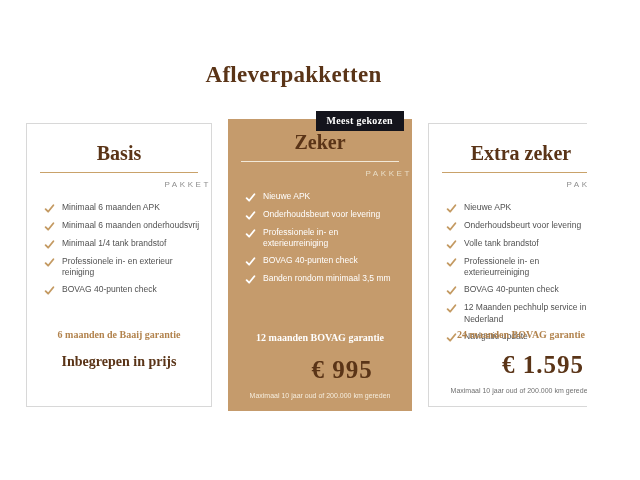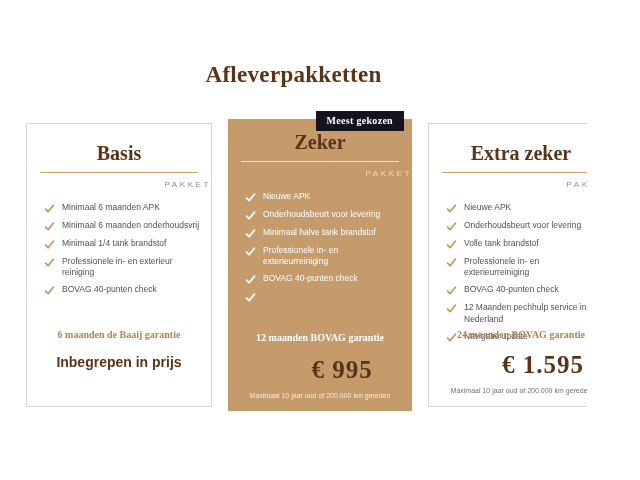--- a/index.html
+++ b/index.html
@@ -68,21 +68,21 @@
   }
   .highlight .guarantee { color: #ffffff; bottom: 68px; }
 
   .price-big {
     position: absolute; bottom: 27px; left: 0; right: 0;
     font-family: "Liberation Serif", "DejaVu Serif", serif;
     font-weight: 700; font-size: 25px; color: #5a3417; letter-spacing: 1px; padding-left: 44px;
   }
   .price-text {
     position: absolute; bottom: 36px; left: 0; right: 0;
-    font-family: Liberation Sans, sans-serif;
+    font-family: Liberation Serif, serif;
     font-weight: 700; font-size: 14px; color: #5a3417;
   }
   .note {
     position: absolute; bottom: 12px; left: 4px; right: 4px;
     font-size: 7px; color: #717171;
   }
   .highlight .note { color: #f5ecdc; }
 </style>
 </head>
 <body>
@@ -164,44 +164,37 @@
               </svg>
             </span>
           <span class="feature-text">Onderhoudsbeurt voor levering</span>
         </li>
         <li class="feature">
           <span class="check">
               <svg viewBox="0 0 24 24" fill="none" stroke="currentColor" stroke-width="4" stroke-linecap="round" stroke-linejoin="round">
                 <path d="M3.5 13.5l5.5 5.5L20.5 5"></path>
               </svg>
             </span>
-          <span class="feature-text">Minimaal halve tank brandstof</span>
-        </li>
-        <li class="feature">
-          <span class="check">
-              <svg viewBox="0 0 24 24" fill="none" stroke="currentColor" stroke-width="4" stroke-linecap="round" stroke-linejoin="round">
-                <path d="M3.5 13.5l5.5 5.5L20.5 5"></path>
-              </svg>
-            </span>
           <span class="feature-text">Professionele in- en exterieurreiniging</span>
         </li>
         <li class="feature">
           <span class="check">
               <svg viewBox="0 0 24 24" fill="none" stroke="currentColor" stroke-width="4" stroke-linecap="round" stroke-linejoin="round">
                 <path d="M3.5 13.5l5.5 5.5L20.5 5"></path>
               </svg>
             </span>
           <span class="feature-text">BOVAG 40-punten check</span>
         </li>
         <li class="feature">
           <span class="check">
               <svg viewBox="0 0 24 24" fill="none" stroke="currentColor" stroke-width="4" stroke-linecap="round" stroke-linejoin="round">
                 <path d="M3.5 13.5l5.5 5.5L20.5 5"></path>
               </svg>
             </span>
+          <span class="feature-text">Banden rondom minimaal 3,5 mm</span>
         </li>
       </ul>
       <div class="guarantee">12 maanden BOVAG garantie</div>
       <div class="price-big">€ 995</div>
       <div class="note">Maximaal 10 jaar oud of 200.000 km gereden</div>
     </section>
 
     <section class="card side">
       <h2 class="card-name">Extra zeker</h2>
       <div class="rule"></div>

